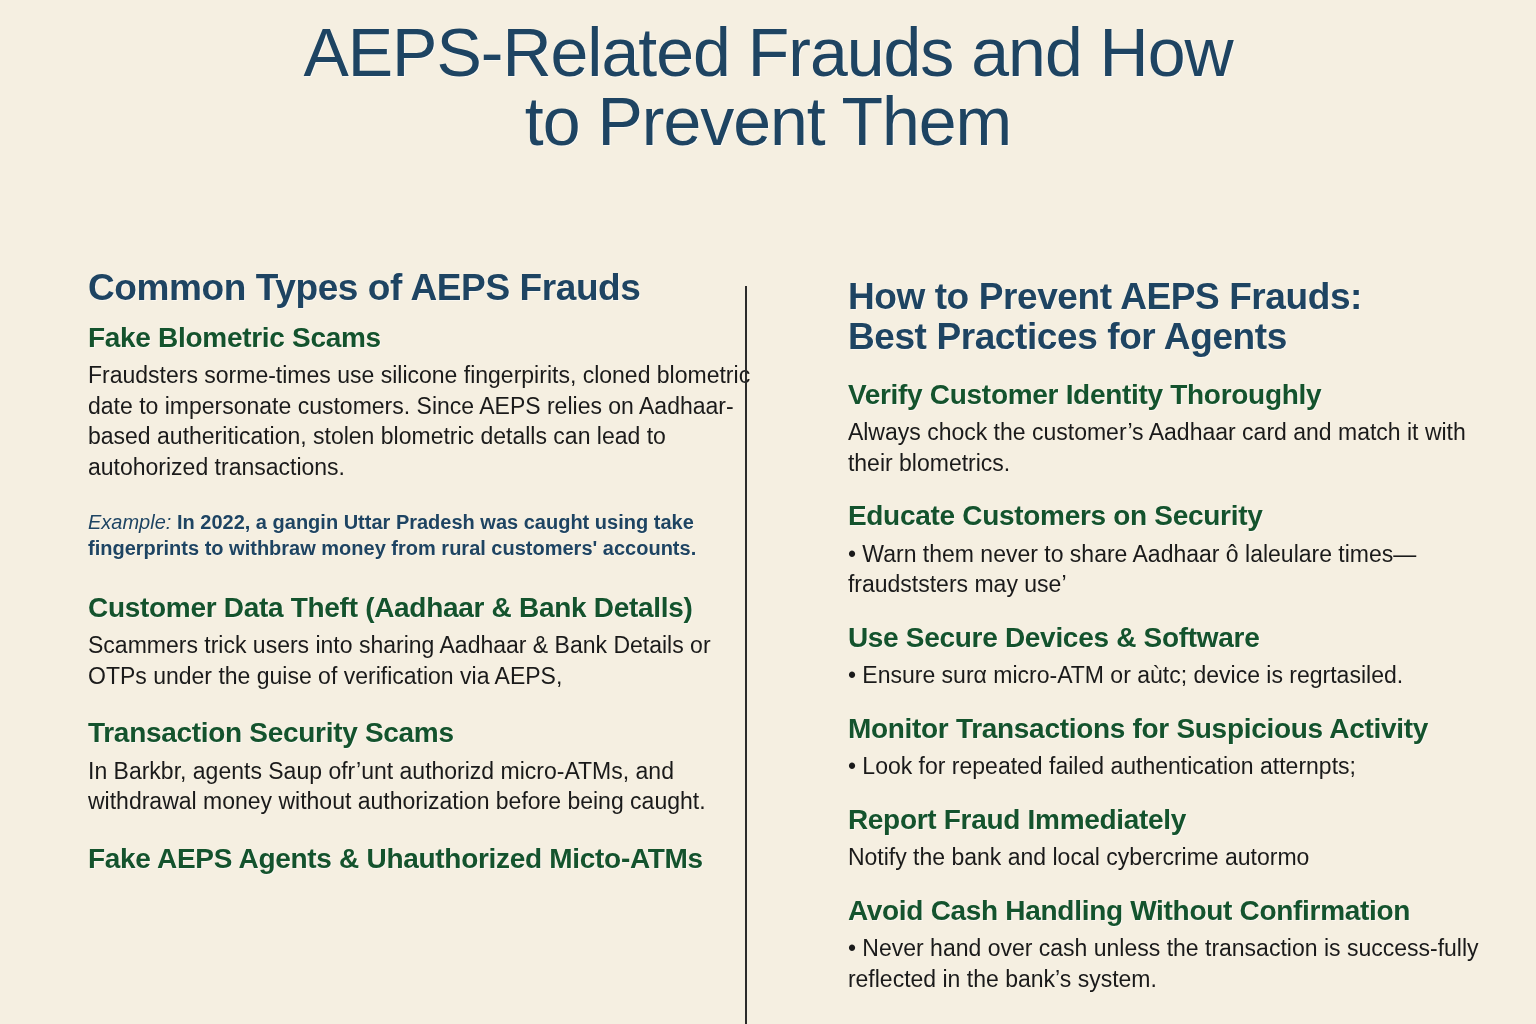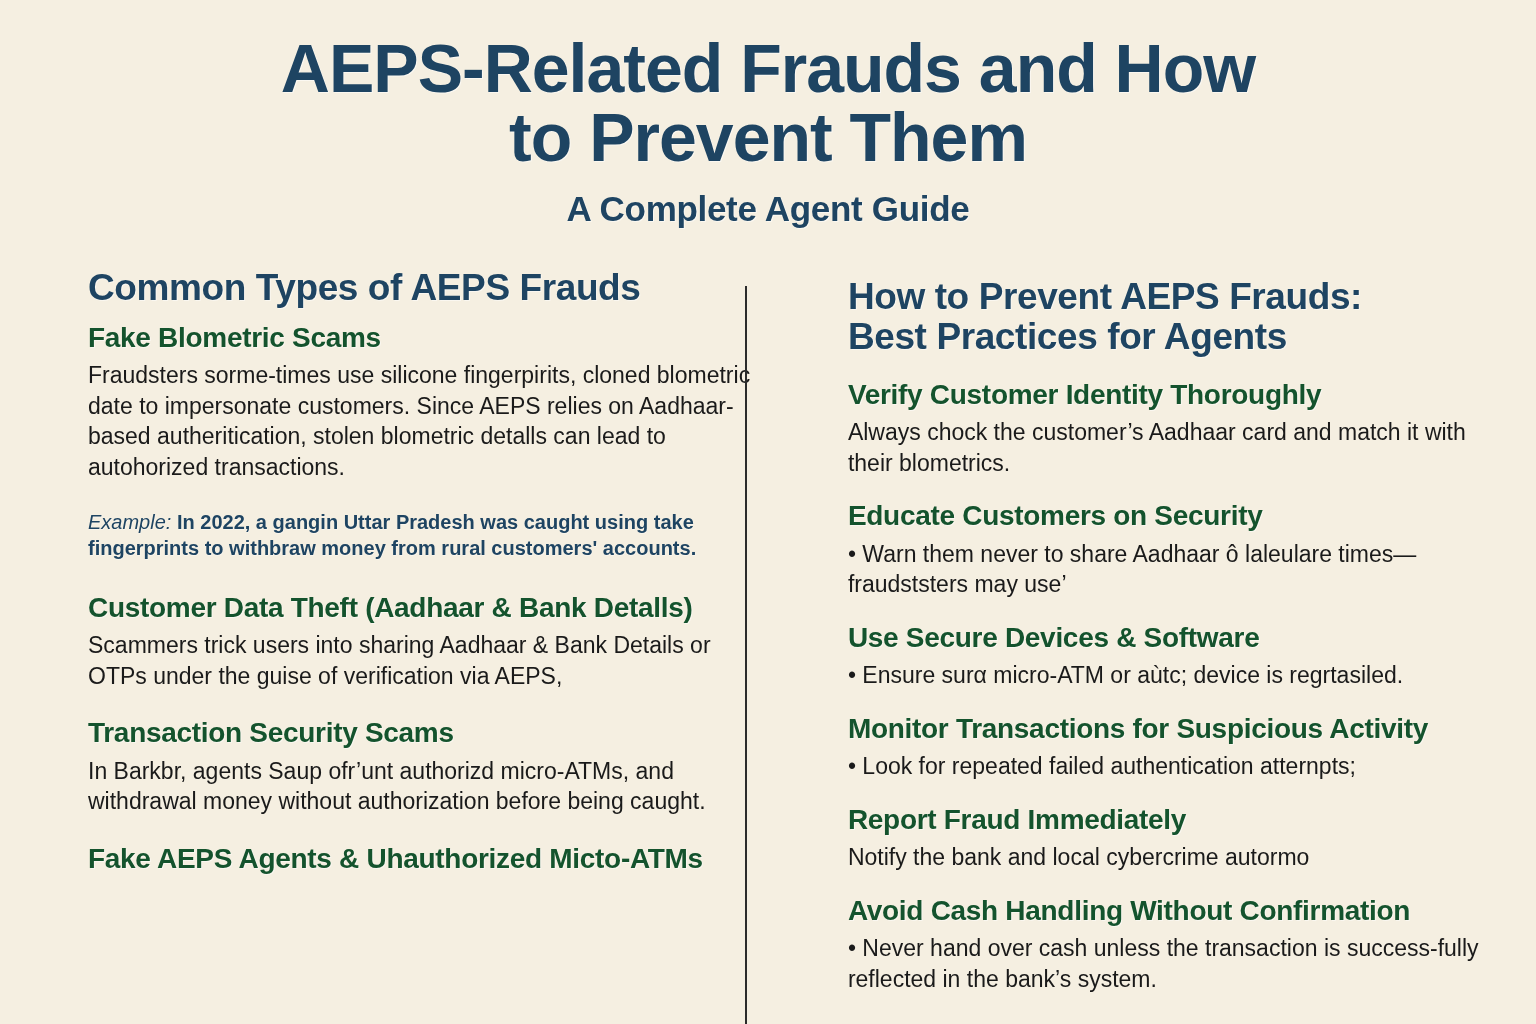--- a/index.html
+++ b/index.html
@@ -17,24 +17,24 @@
   }
 
   
   .header {
     text-align: center;
     padding-top: 18px;
   }
   .title {
     font-size: 68px;
     line-height: 1.02;
-    font-weight: bold;
+    font-weight: normal;
     color: #1e4462;
     letter-spacing: -1px;
-    margin: 16px auto;
+    margin: 0 auto;
     max-width: 1240px;
     text-shadow: 1px 1px 0 rgba(255,255,255,0.55);
   }
   .subtitle {
     font-size: 35px;
     font-weight: bold;
     color: #1e4462;
     margin-top: 16px;
     letter-spacing: -0.3px;
     text-shadow: 1px 1px 0 rgba(255,255,255,0.55);
@@ -119,21 +119,20 @@
   }
 </style>
 </head>
 <body>
 
 <div class="header">
   <h1 class="title">
     <span>AEPS-Related Frauds and How</span><br>
     <span>to Prevent Them</span>
   </h1>
-  <div class="subtitle">A Complete Agent Guide</div>
 </div>
 
 <div class="columns">
 
   <div class="col col-left">
     <h2 class="col-head">Common Types of AEPS Frauds</h2>
 
     <div class="sec">
       <h3 class="sec-head">Fake Blometric Scams</h3>
       <p class="body-text">Fraudsters sorme-times use silicone fingerpirits, cloned blometric date to impersonate customers. Since AEPS relies on Aadhaar-based autheritication, stolen blometric detalls can lead to autohorized transactions.</p>

